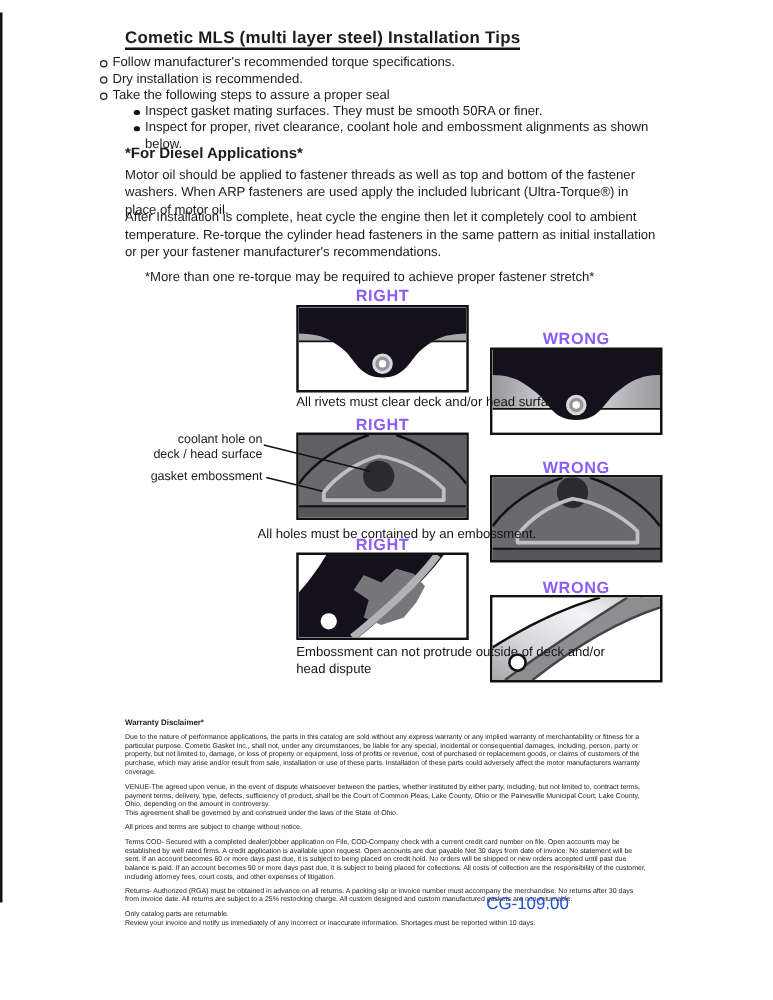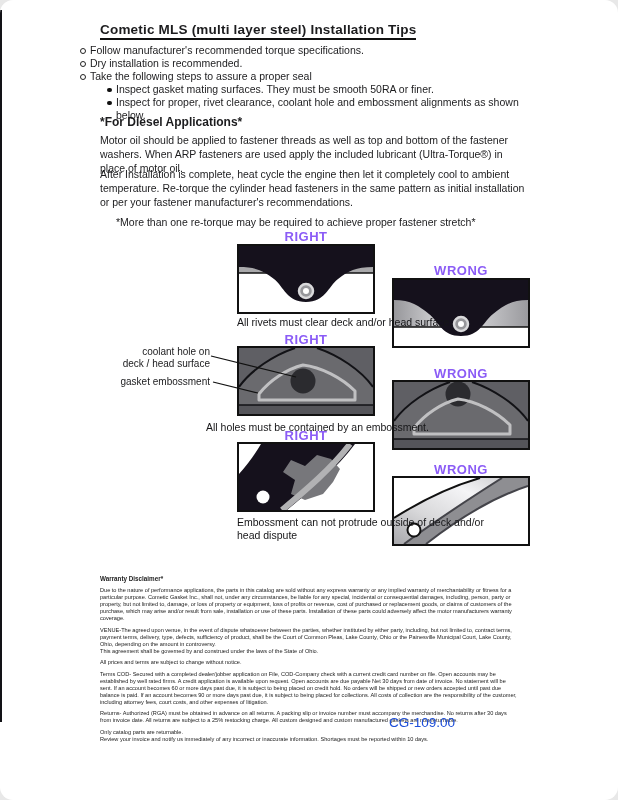--- a/index.html
+++ b/index.html
@@ -1,20 +1,20 @@
 <!DOCTYPE html>
 <html><head>
 <meta charset="utf-8">
 <style>
   * { margin:0; padding:0; box-sizing:border-box; }
   html,body { background:#e8e8e8; }
   .page {
     position:relative; width:618px; height:800px; background:#ffffff;
     font-family:"Liberation Sans","DejaVu Sans",sans-serif; color:#1c1c1e;
-    overflow:hidden; margin:0 auto;border-radius:13px;
+    overflow:hidden; margin:0 auto;
   }
   .scan-edge { position:absolute; left:0; top:10px; width:2px; height:712px; background:#121216; }
 
   .title {
     position:absolute; left:100px; top:22px;
     font-size:13.5px; font-weight:bold; letter-spacing:.2px;
     display:inline-block; border-bottom:2px solid #111; padding-bottom:1px;
   }
   .bullets { position:absolute; left:80px; top:44px; width:440px; list-style:none; }
   .bullets li { position:relative; font-size:10.5px; line-height:13px; }

